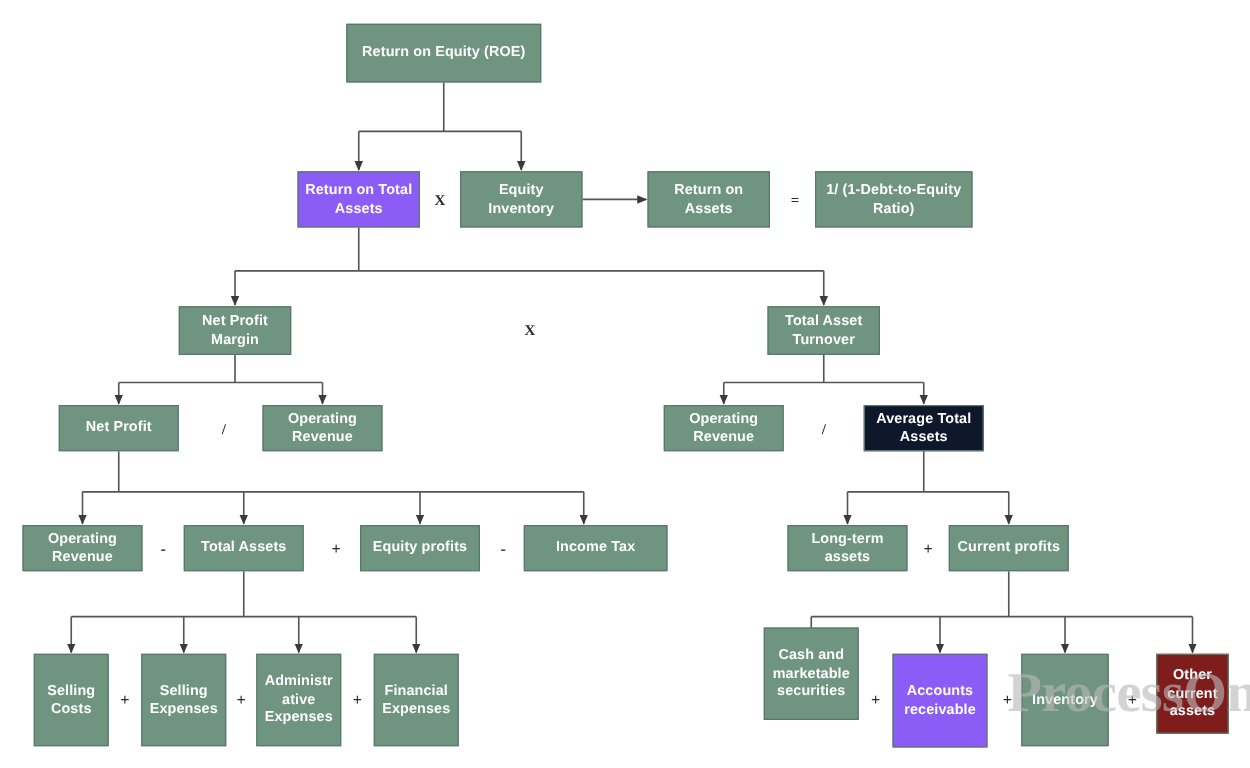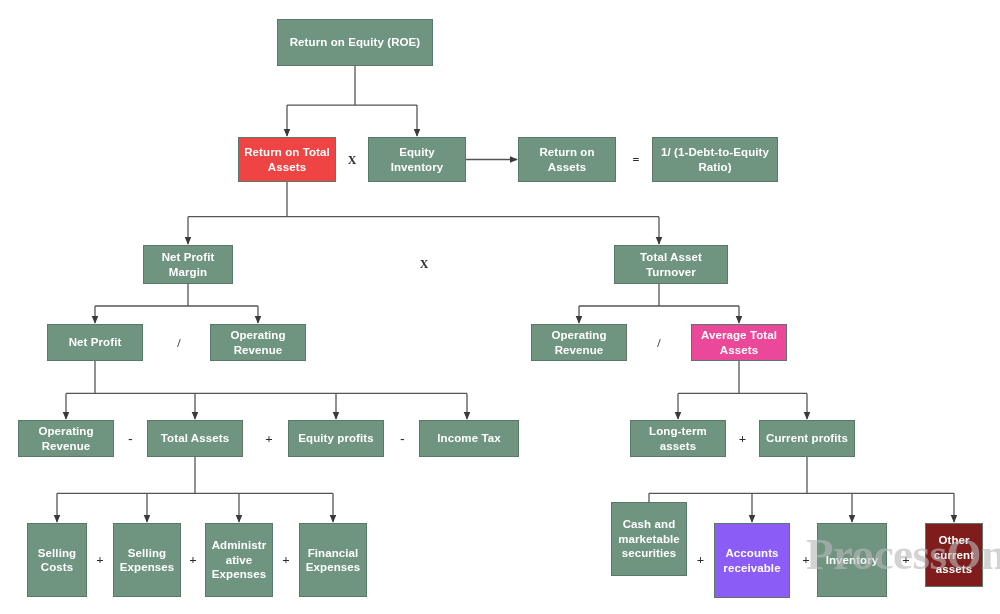--- a/index.html
+++ b/index.html
@@ -128,60 +128,60 @@
         <path d="M 752 493.3 L 752 522" marker-end="url(#arrow)"></path>
         <path d="M 852 493.3 L 852 522" marker-end="url(#arrow)"></path>
         <path d="M 954 493.3 L 954 522" marker-end="url(#arrow)"></path>
       </g>
   </svg>
 
   <div id="nodes-layer">
       <div class="node" style="left: 277px; top: 19px; width: 156px; height: 47px; background: rgb(111, 148, 128); border-color: rgb(89, 120, 106); color: rgb(255, 255, 255);">
         <span>Return on Equity (ROE)</span>
       </div>
-      <div class="node" style="left: 238px; top: 137px; width: 98px; height: 45px; background: #ef4444; border-color: rgb(89, 120, 106); color: rgb(255, 255, 255);">
+      <div class="node" style="left: 238px; top: 137px; width: 98px; height: 45px; background: #8b5cf6; border-color: rgb(89, 120, 106); color: rgb(255, 255, 255);">
         <span>Return on Total<br>Assets</span>
       </div>
       <div class="node" style="left: 368px; top: 137px; width: 98px; height: 45px; background: rgb(111, 148, 128); border-color: rgb(89, 120, 106); color: rgb(255, 255, 255);">
         <span>Equity Inventory</span>
       </div>
       <div class="node" style="left: 518px; top: 137px; width: 98px; height: 45px; background: rgb(111, 148, 128); border-color: rgb(89, 120, 106); color: rgb(255, 255, 255);">
         <span>Return on<br>Assets</span>
       </div>
       <div class="node" style="left: 652px; top: 137px; width: 126px; height: 45px; background: rgb(111, 148, 128); border-color: rgb(89, 120, 106); color: rgb(255, 255, 255);">
         <span>1/  (1-Debt-to-Equity<br>Ratio)</span>
       </div>
       <div class="node" style="left: 143px; top: 245px; width: 90px; height: 39px; background: rgb(111, 148, 128); border-color: rgb(89, 120, 106); color: rgb(255, 255, 255);">
         <span>Net Profit<br>Margin</span>
       </div>
-      <div class="node" style="left: 614px; top: 245px; width: 114px; height: 39px; background: rgb(111, 148, 128); border-color: rgb(89, 120, 106); color: rgb(255, 255, 255);">
+      <div class="node" style="left: 614px; top: 245px; width: 90px; height: 39px; background: rgb(111, 148, 128); border-color: rgb(89, 120, 106); color: rgb(255, 255, 255);">
         <span>Total Asset<br>Turnover</span>
       </div>
       <div class="node" style="left: 47px; top: 324px; width: 96px; height: 37px; background: rgb(111, 148, 128); border-color: rgb(89, 120, 106); color: rgb(255, 255, 255);">
         <span>Net Profit</span>
       </div>
       <div class="node" style="left: 210px; top: 324px; width: 96px; height: 37px; background: rgb(111, 148, 128); border-color: rgb(89, 120, 106); color: rgb(255, 255, 255);">
         <span>Operating<br>Revenue</span>
       </div>
       <div class="node" style="left: 531px; top: 324px; width: 96px; height: 37px; background: rgb(111, 148, 128); border-color: rgb(89, 120, 106); color: rgb(255, 255, 255);">
         <span>Operating<br>Revenue</span>
       </div>
-      <div class="node" style="left: 691px; top: 324px; width: 96px; height: 37px; background: #ec4899; border-color: rgb(89, 120, 106); color: rgb(255, 255, 255); justify-content: flex-end;">
+      <div class="node" style="left: 691px; top: 324px; width: 96px; height: 37px; background: #0f172a; border-color: rgb(89, 120, 106); color: rgb(255, 255, 255); justify-content: flex-end;">
         <span>Average Total<br>Assets</span>
       </div>
       <div class="node" style="left: 18px; top: 420px; width: 96px; height: 37px; background: rgb(111, 148, 128); border-color: rgb(89, 120, 106); color: rgb(255, 255, 255);">
         <span>Operating<br>Revenue</span>
       </div>
       <div class="node" style="left: 147px; top: 420px; width: 96px; height: 37px; background: rgb(111, 148, 128); border-color: rgb(89, 120, 106); color: rgb(255, 255, 255);">
         <span>Total Assets</span>
       </div>
       <div class="node" style="left: 288px; top: 420px; width: 96px; height: 37px; background: rgb(111, 148, 128); border-color: rgb(89, 120, 106); color: rgb(255, 255, 255);">
         <span>Equity profits</span>
       </div>
-      <div class="node" style="left: 419px; top: 420px; width: 100px; height: 37px; background: rgb(111, 148, 128); border-color: rgb(89, 120, 106); color: rgb(255, 255, 255);">
+      <div class="node" style="left: 419px; top: 420px; width: 115px; height: 37px; background: rgb(111, 148, 128); border-color: rgb(89, 120, 106); color: rgb(255, 255, 255);">
         <span>Income Tax</span>
       </div>
       <div class="node" style="left: 630px; top: 420px; width: 96px; height: 37px; background: rgb(111, 148, 128); border-color: rgb(89, 120, 106); color: rgb(255, 255, 255);">
         <span>Long-term<br>assets</span>
       </div>
       <div class="node" style="left: 759px; top: 420px; width: 96px; height: 37px; background: rgb(111, 148, 128); border-color: rgb(89, 120, 106); color: rgb(255, 255, 255);">
         <span>Current profits</span>
       </div>
       <div class="node" style="left: 27px; top: 523px; width: 60px; height: 74px; background: rgb(111, 148, 128); border-color: rgb(89, 120, 106); color: rgb(255, 255, 255);">
         <span>Selling<br>Costs</span>

